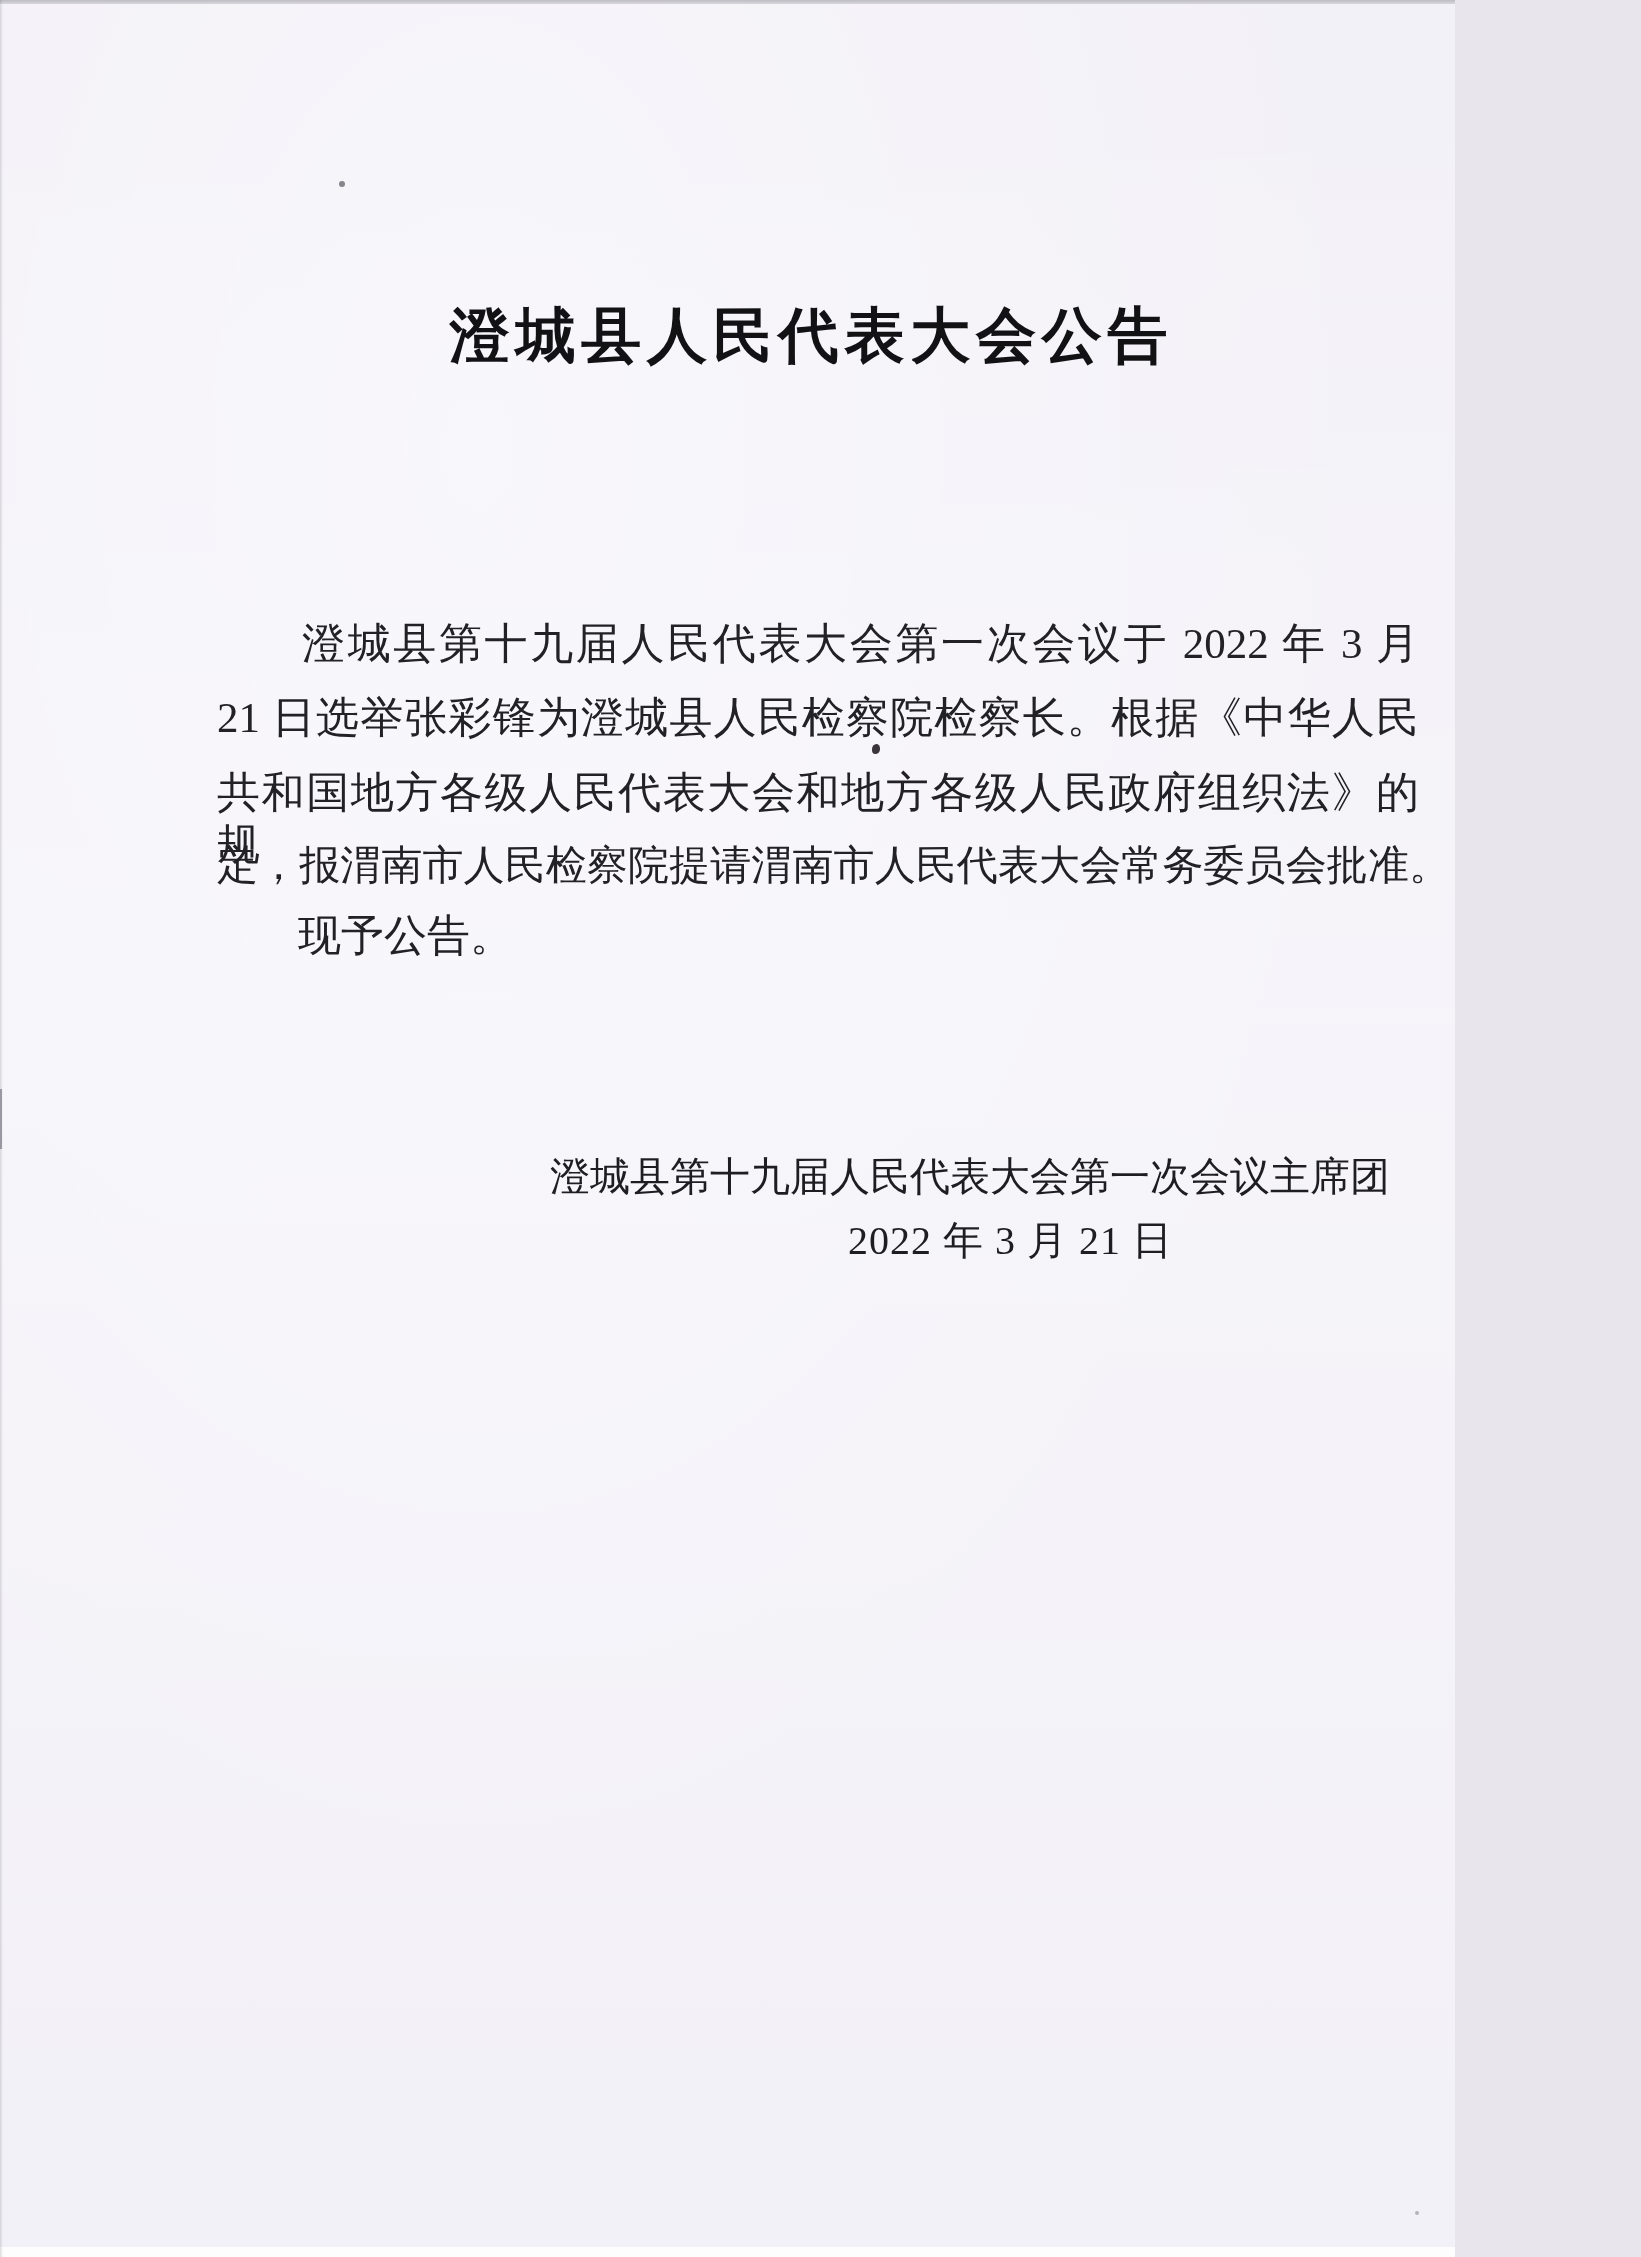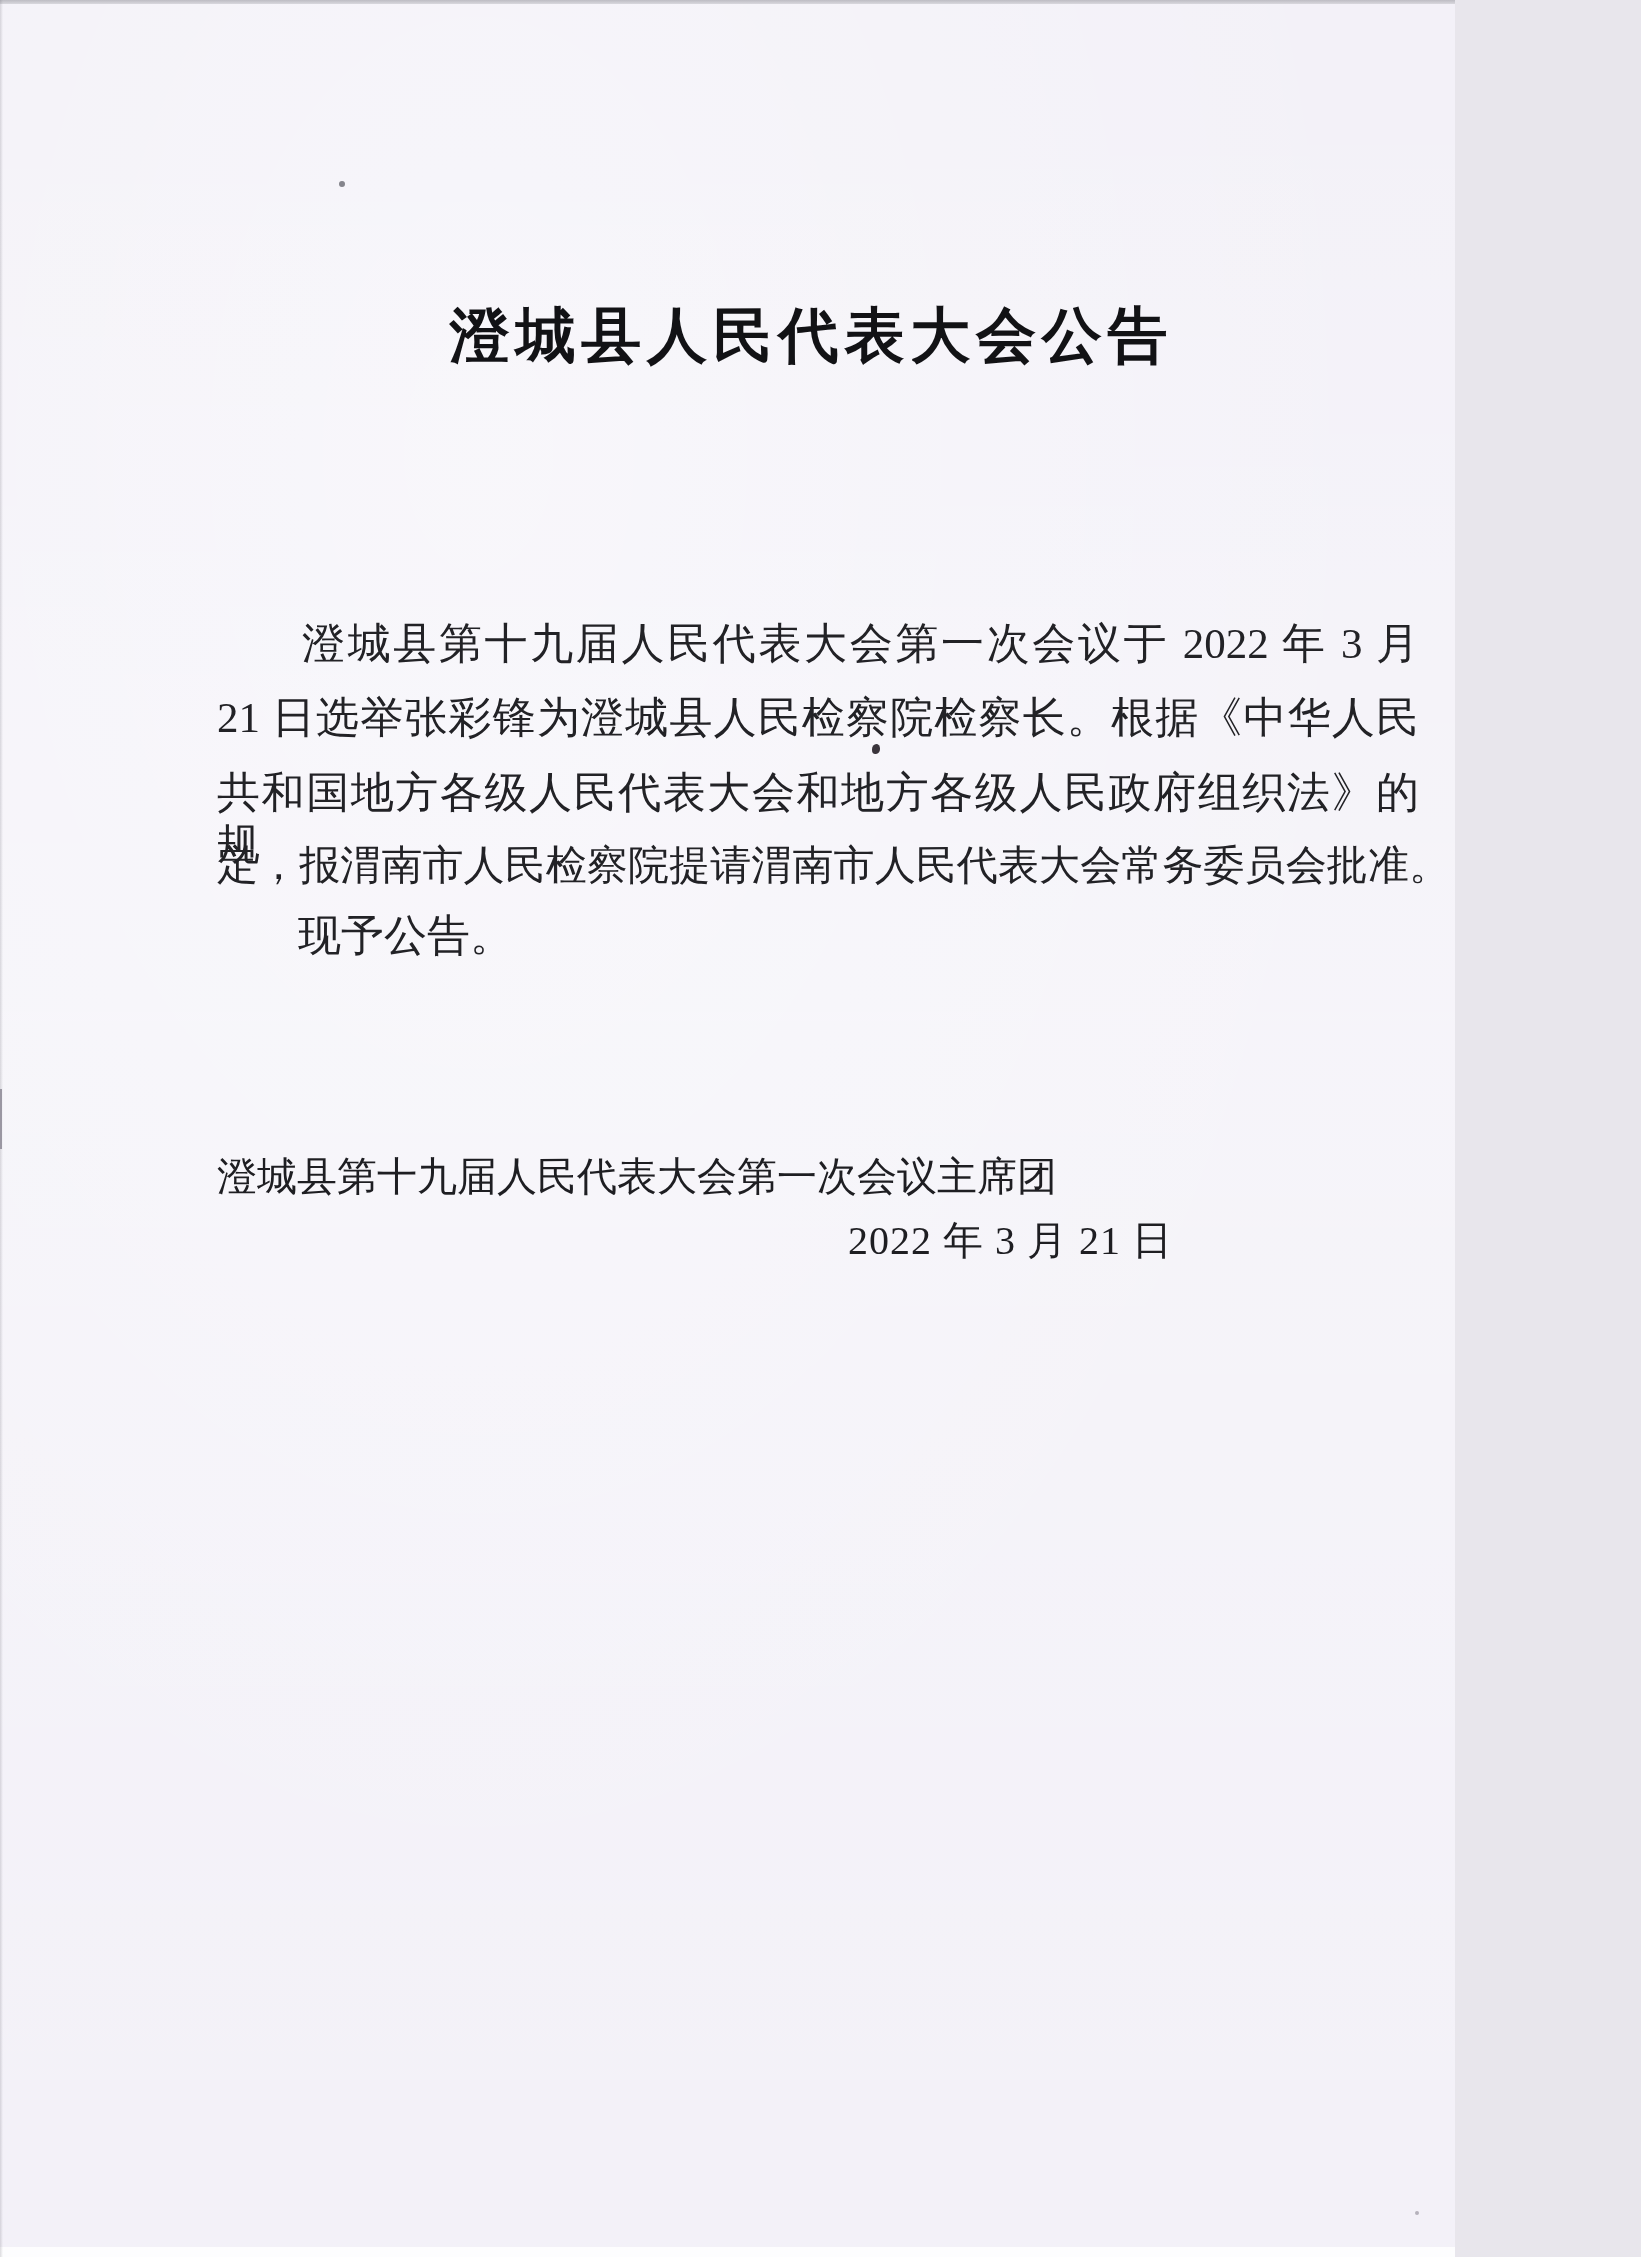--- a/index.html
+++ b/index.html
@@ -118,20 +118,21 @@
   .line-5 {
     top: 910px;
     text-align: center;
     text-align-last: left;
     text-indent: 81px;
   }
   .signature-line {
     position: absolute;
     left: 217px; top: 1149px;
     width: 1173px;
+    text-align: right;
     font-size: 40px;
     color: #1e1e22;
   }
   .date-line {
     position: absolute;
     left: 848px; top: 1213px;
     font-size: 40px;
     letter-spacing: 1px;
     color: #1e1e22;
   }

